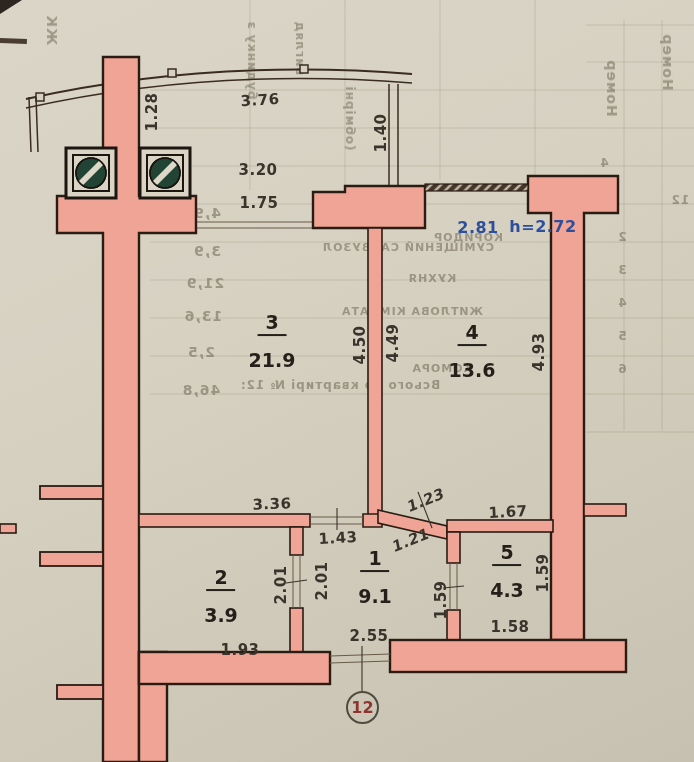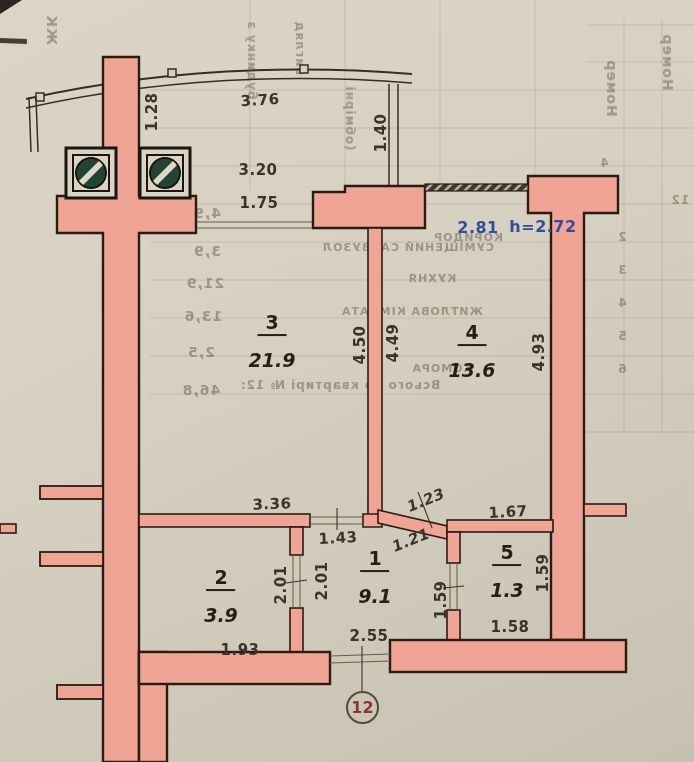--- a/index.html
+++ b/index.html
@@ -15,21 +15,21 @@
     font-size:15px;font-weight:600;color:#3a342c;letter-spacing:.5px;
     transform:translate(-50%,-50%);
   }
   .dim.v{transform:translate(-50%,-50%) rotate(-90deg);}
   .note{font-size:16px;font-weight:600;color:#2d4f9c;letter-spacing:.5px;transform:translate(-50%,-50%);}
   .room-label{
     position:absolute;transform:translate(-50%,-50%);text-align:center;
     color:#241f19;line-height:1.05;
   }
   .room-num{display:inline-block;font-size:19px;font-weight:700;border-bottom:2.5px solid #241f19;padding:0 8px 1px;}
-  .room-area{display:block;font-size:19px;font-weight:700;margin-top:15px;font-style:italic;}
+  .room-area{display:block;font-size:19px;font-weight:700;margin-top:15px;}
   .apt-circle{
     position:absolute;left:346px;top:691px;width:33px;height:33px;border-radius:50%;
     border:2px solid #4e4c3e;display:flex;align-items:center;justify-content:center;
     color:#8e3532;font-size:16px;font-weight:600;
   }
   .bleed{
     position:absolute;color:rgba(104,96,79,.52);font-weight:600;letter-spacing:1px;
     filter:blur(.4px);transform:translate(-50%,-50%) scaleX(-1);font-size:12px;
   }
   .bleed.v{transform:translate(-50%,-50%) rotate(90deg) scaleX(-1);}
@@ -221,20 +221,20 @@
   <div class="room-label" style="left:221px;top:597px;">
     <span class="room-num">2</span>
     <span class="room-area">3.9</span>
   </div>
   <div class="room-label" style="left:375px;top:578px;">
     <span class="room-num">1</span>
     <span class="room-area">9.1</span>
   </div>
   <div class="room-label" style="left:507px;top:572px;">
     <span class="room-num">5</span>
-    <span class="room-area">1.3</span>
+    <span class="room-area">4.3</span>
   </div>
 
   <div class="apt-circle">
     <span>12</span>
   </div>
 
 </div>
 
 </body></html>

